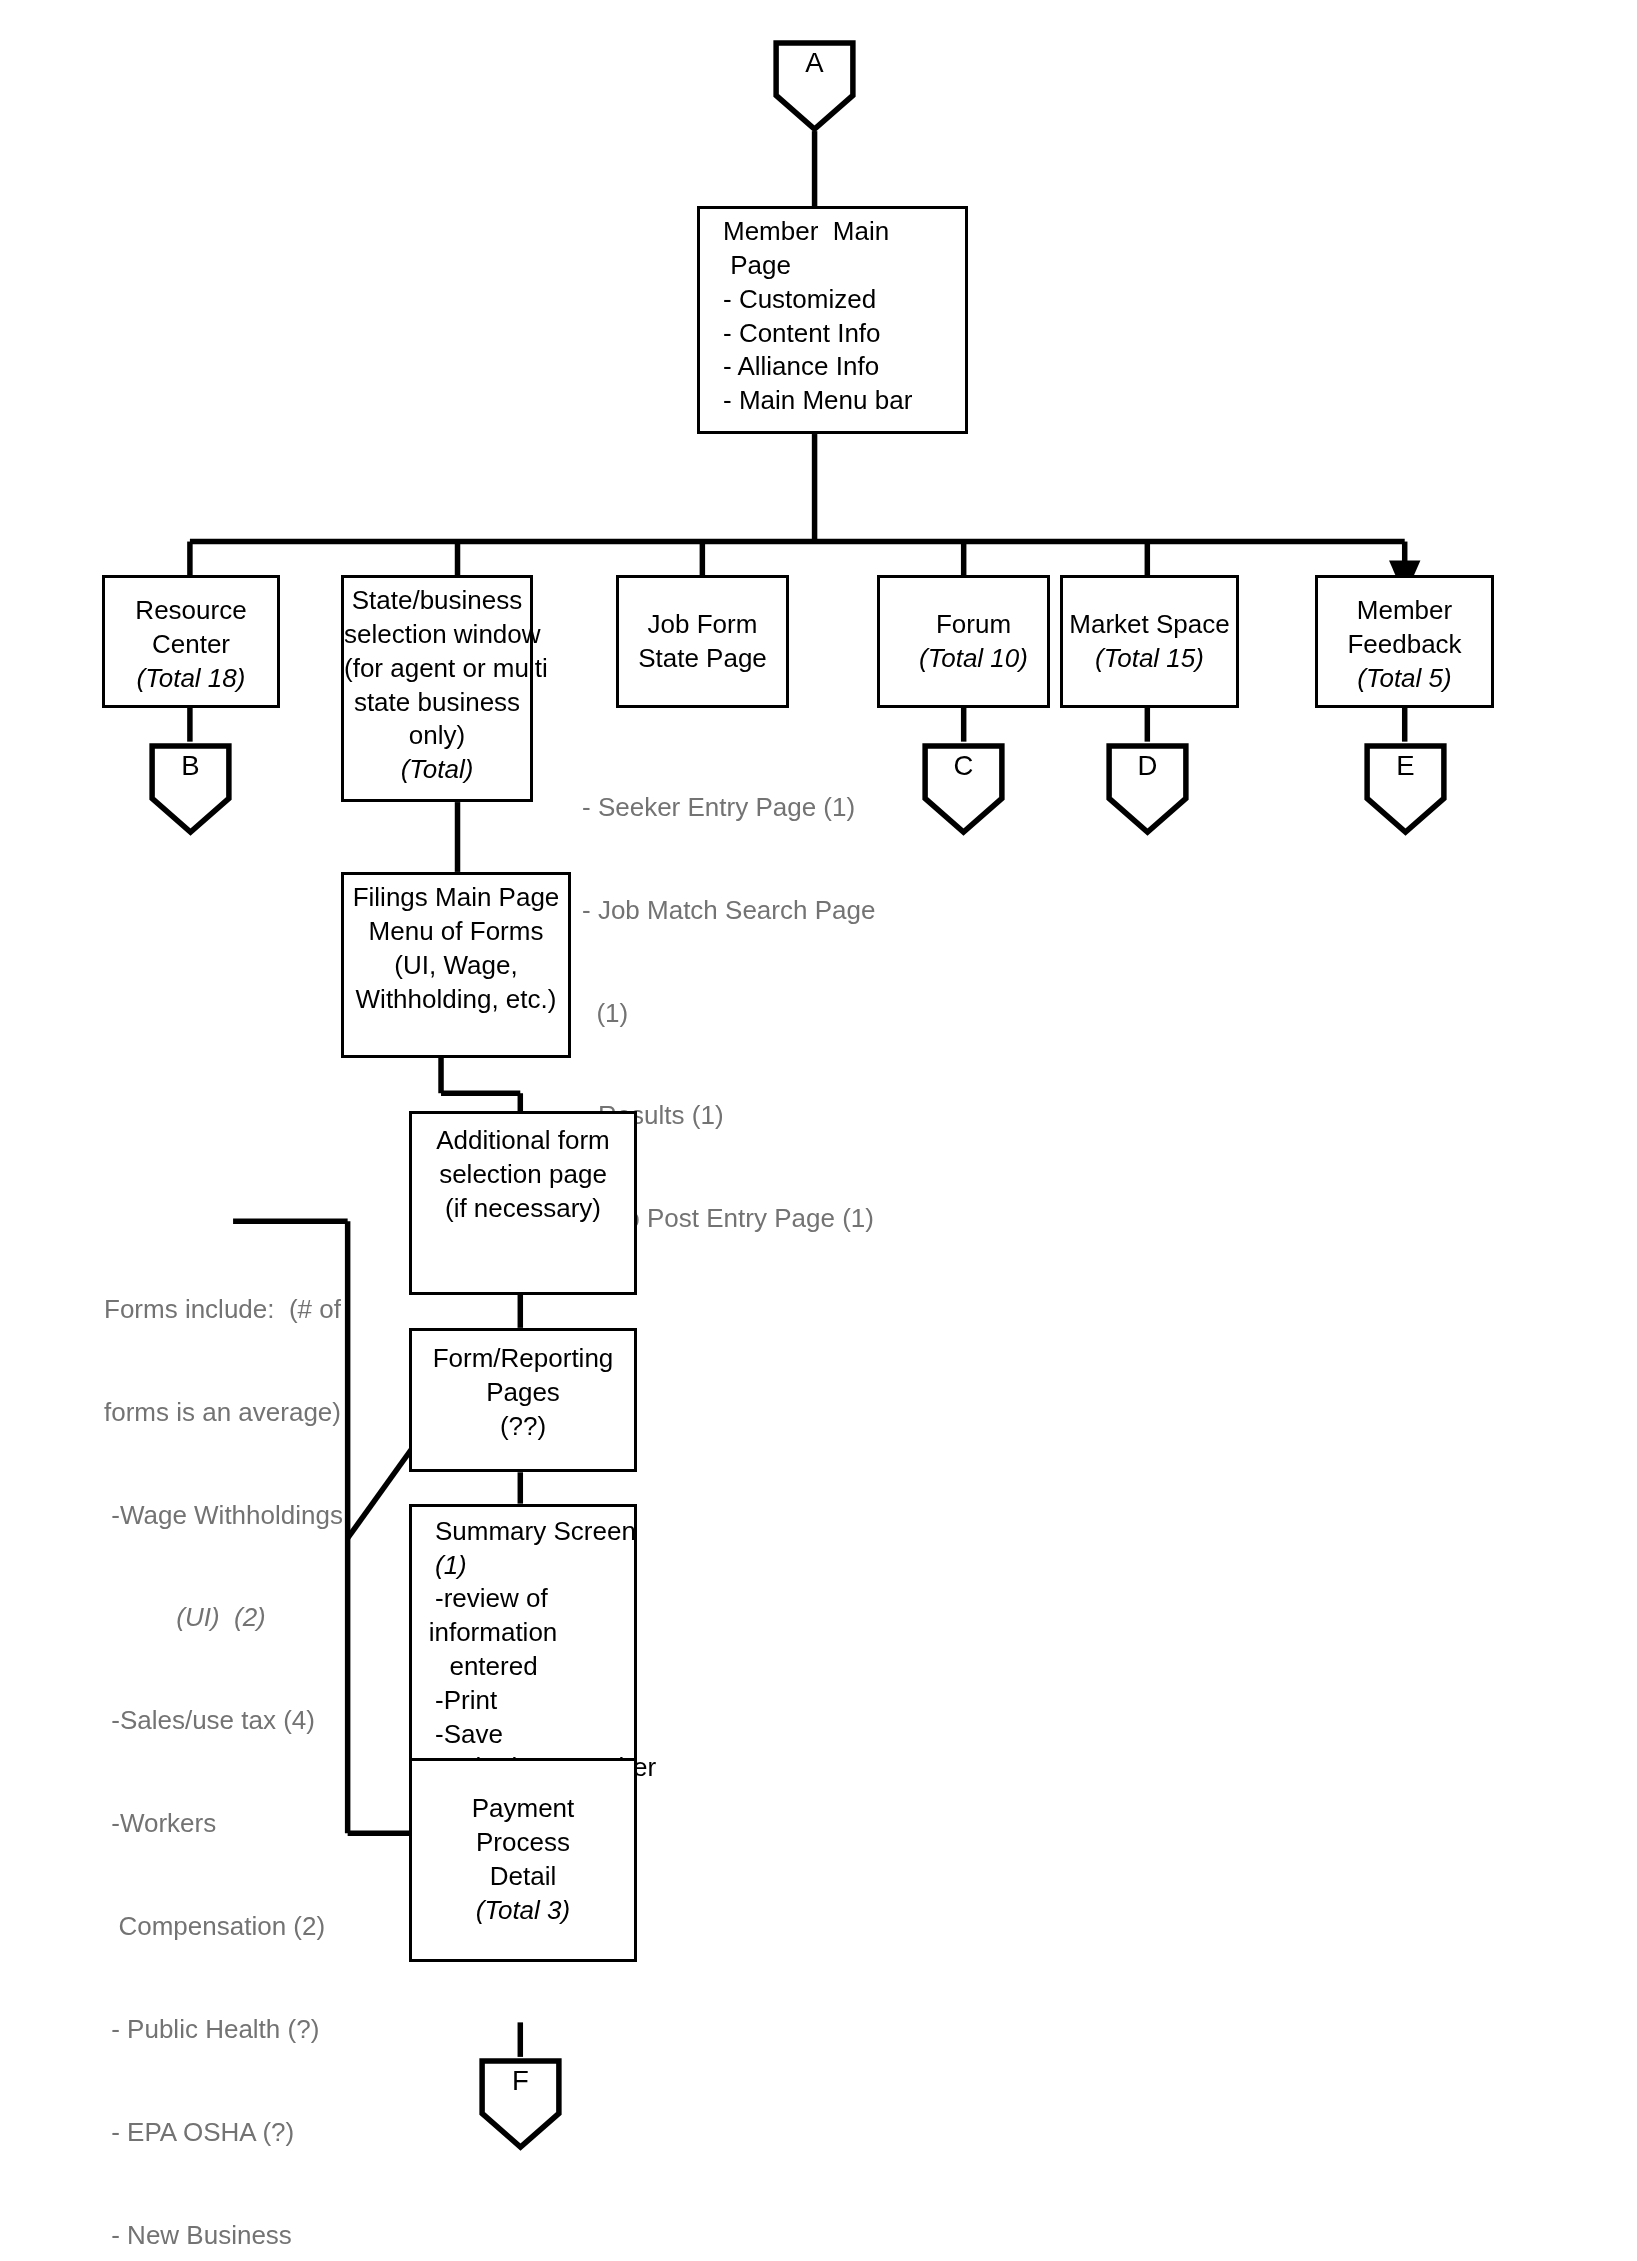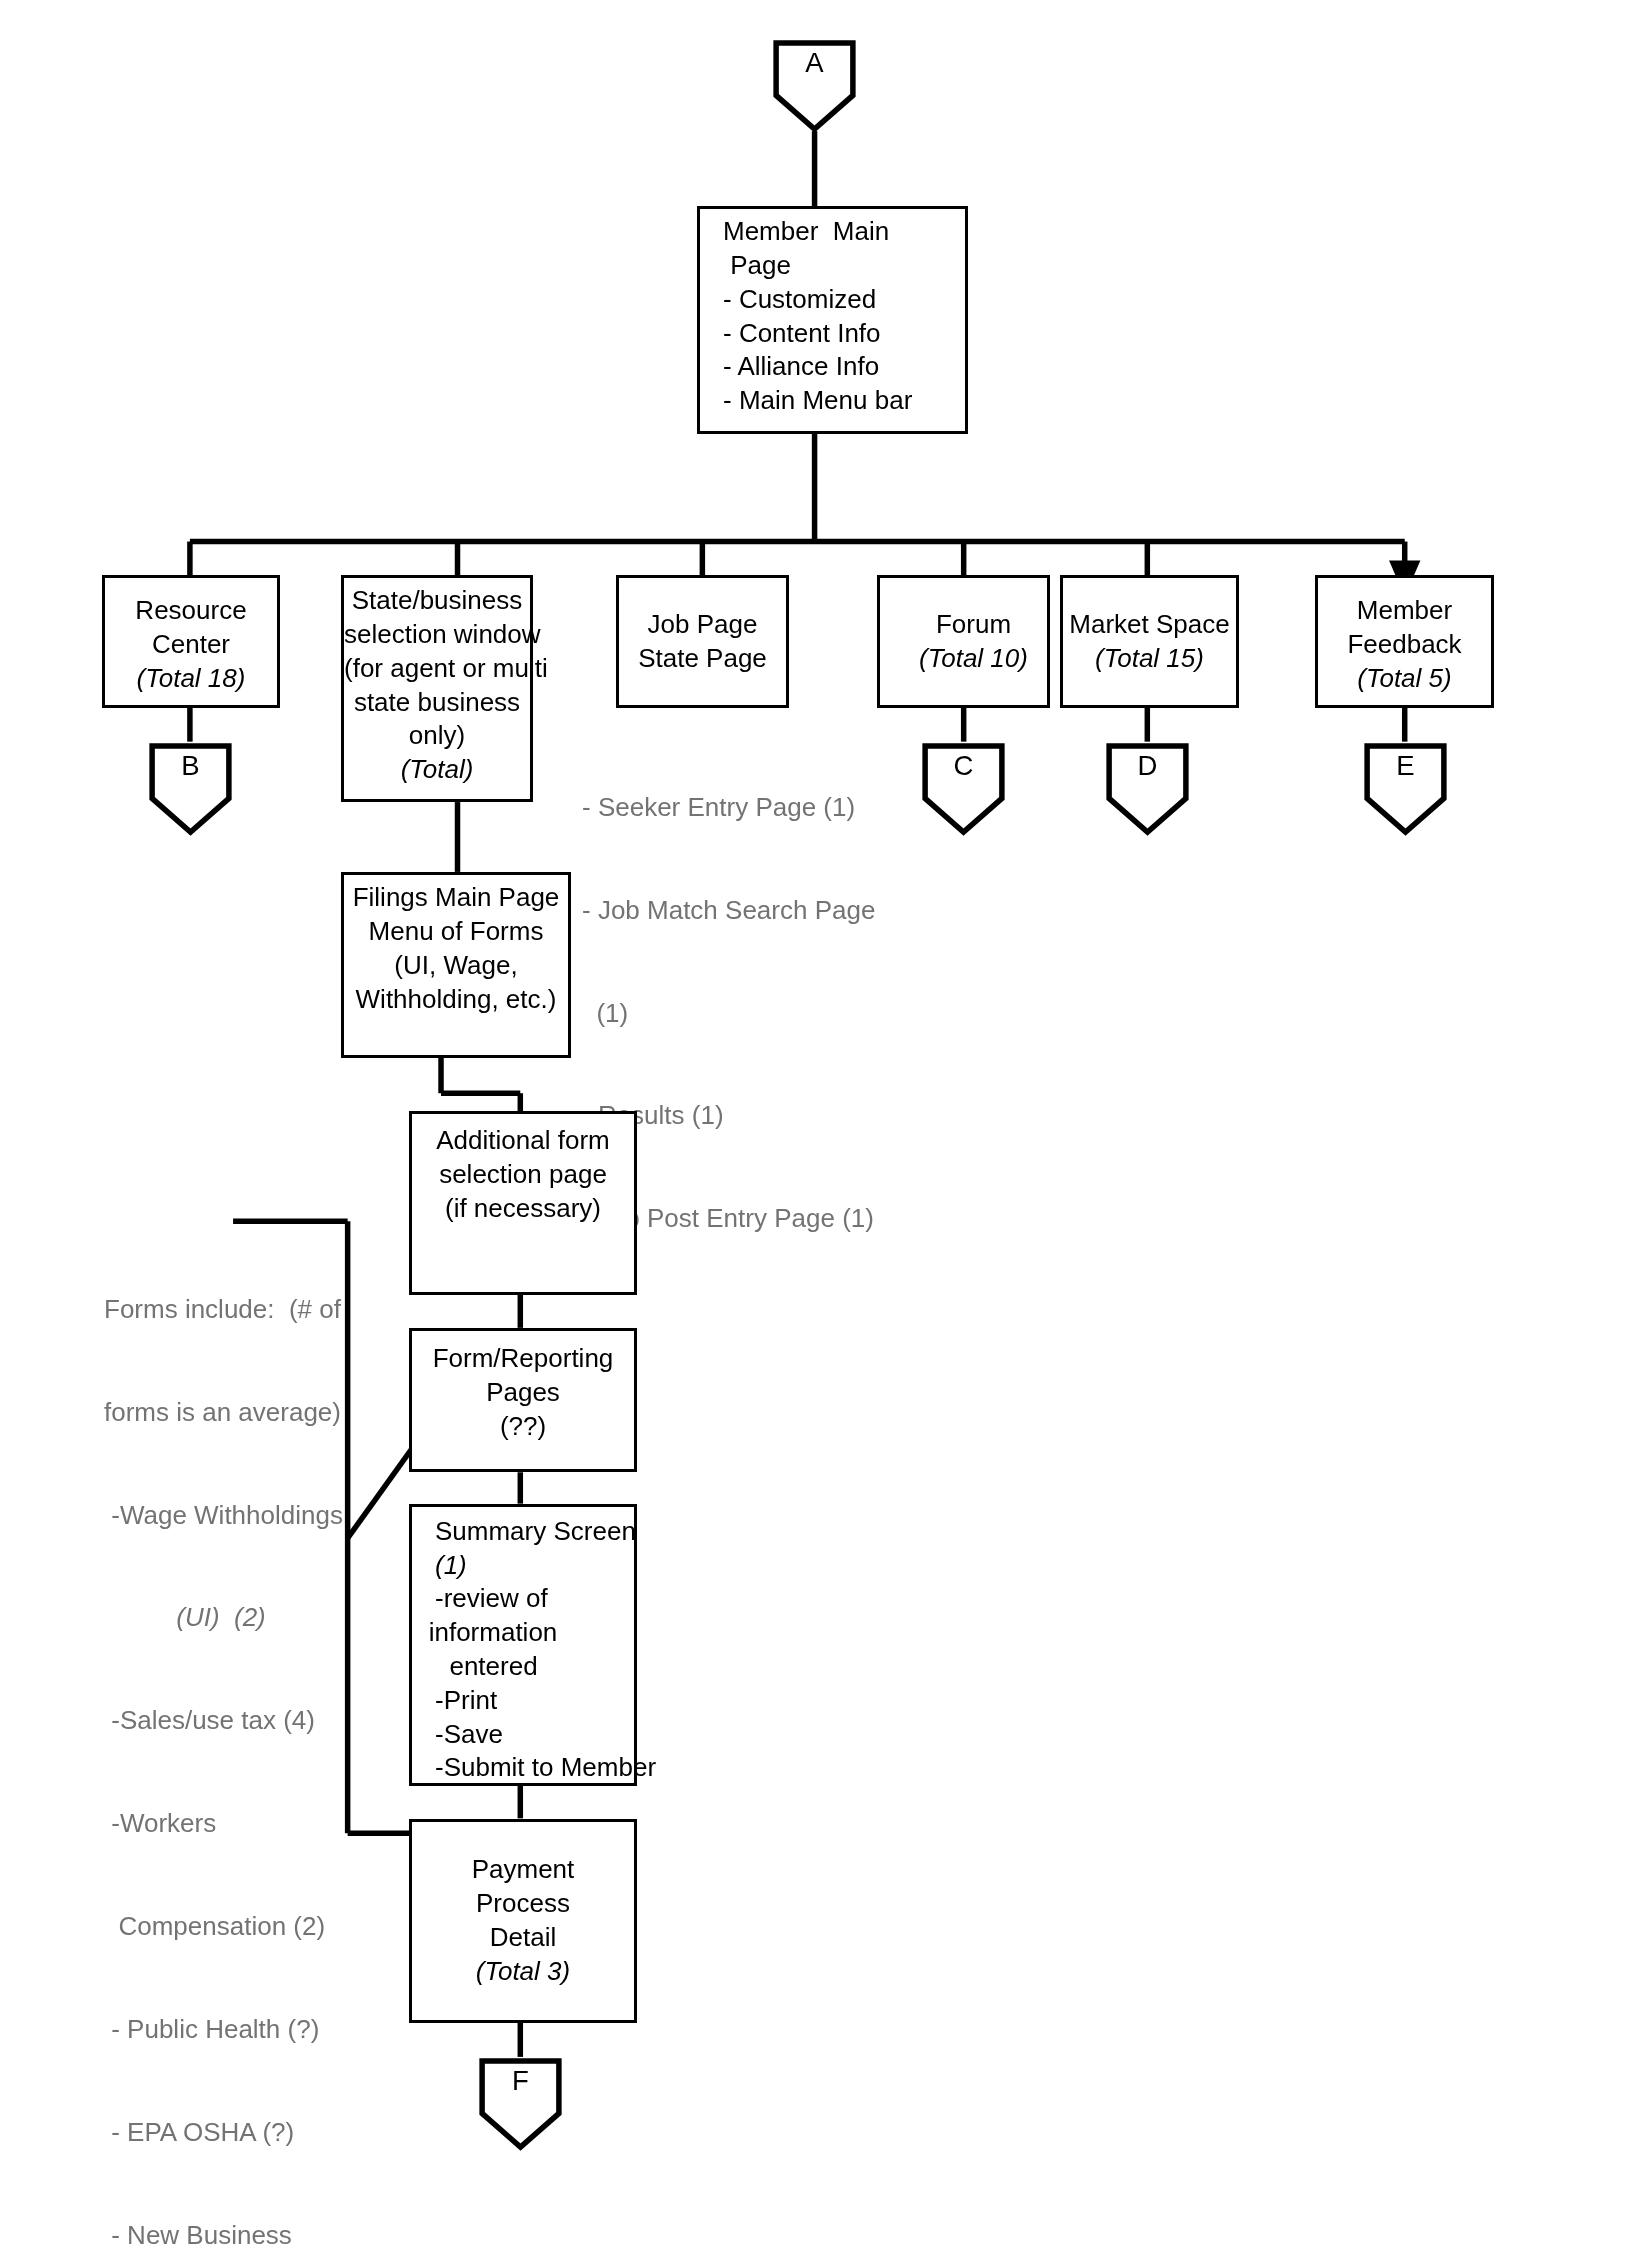--- a/index.html
+++ b/index.html
@@ -130,21 +130,21 @@
   <div class="box pad-t" style="left:341px;top:575px;width:192px;height:227px;">
     <span class="ln">State/business</span>
     <span class="ln">selection window</span>
     <span class="ln">(for agent or multi</span>
     <span class="ln">state business</span>
     <span class="ln">only)</span>
     <span class="ln ital">(Total)</span>
   </div>
 
   <div class="box" style="left:616px;top:575px;width:173px;height:133px;justify-content:center;">
-    <span class="ln">Job Page</span>
+    <span class="ln">Job Form</span>
     <span class="ln">State Page</span>
   </div>
 
   <div class="freetext" style="left:582px;top:721px;width:377px;">
     <span class="ln">- Seeker Entry Page (1)</span>
     <span class="ln">- Job Match Search Page</span>
     <span class="ln">  (1)</span>
     <span class="ln">- Results (1)</span>
     <span class="ln">- Job Post Entry Page (1)</span>
   </div>
@@ -209,21 +209,21 @@
     <span class="ln" style="text-align:center;">Summary Screen</span>
     <span class="ln ital">(1)</span>
     <span class="ln">-review of</span>
     <span class="ln" style="padding-left:0;margin-left:-6.3px;">information</span>
     <span class="ln">  entered</span>
     <span class="ln">-Print</span>
     <span class="ln">-Save</span>
     <span class="ln">-Submit to Member</span>
   </div>
 
-  <div class="box" style="left:409px;top:1819px;width:228px;height:204px;justify-content:center;">
+  <div class="box" style="left:409px;top:1758px;width:228px;height:204px;justify-content:center;">
     <span class="ln">Payment</span>
     <span class="ln">Process</span>
     <span class="ln">Detail</span>
     <span class="ln ital">(Total 3)</span>
   </div>
 
   <div class="pent" style="left:478px;top:2057px;width:85px;height:94px;">
     <svg width="85" height="94" viewBox="0 0 108 120">
       <polygon points="5,5 103,5 103,72 54,115 5,72" fill="#fff" stroke="#000" stroke-width="7"></polygon>
     </svg>

